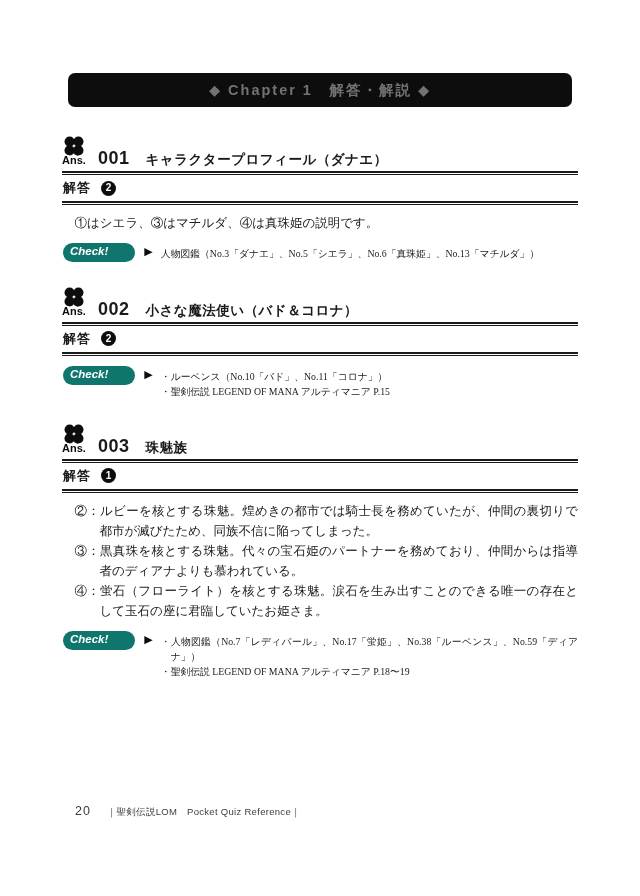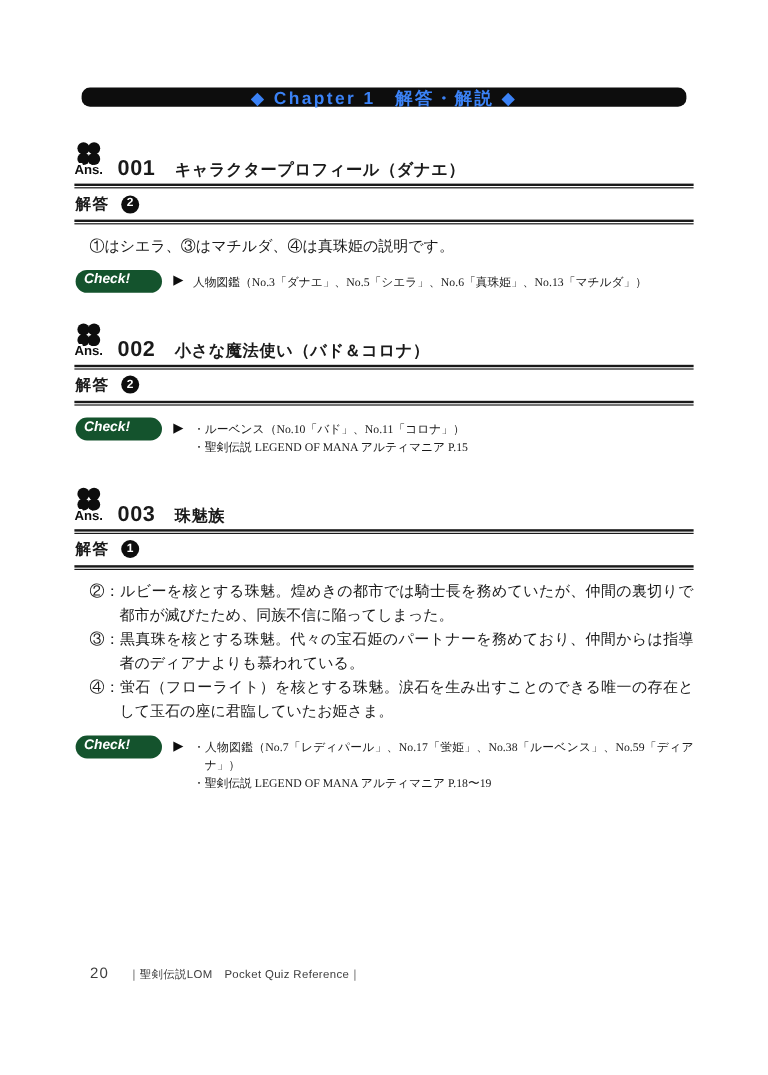--- a/index.html
+++ b/index.html
@@ -10,24 +10,24 @@
     font-family:"Liberation Serif","DejaVu Serif",serif;
     position:relative;
     overflow:hidden;
   }
   .page { padding:73px 62px 0 62px; }
 
   
   .chapter-bar {
     margin:0 6px 30px 6px;
     background:#0d0d0d;
-    color:#3b82f6;
+    color:#737373;
     border-radius:7px;
-    height:16px;
-    display:flex; justify-content:center;
+    height:34px;
+    display:flex; align-items:center; justify-content:center;
     font-family:"Liberation Sans","DejaVu Sans",sans-serif;
     font-weight:bold; font-size:14.5px; letter-spacing:2px;
   }
 
   
   .ans-row { display:flex; align-items:baseline; margin-bottom:2px; }
   .ans-badge { position:relative; width:36px; height:27px; flex:0 0 36px; }
   .ans-badge svg { position:absolute; top:-3px; left:0; }
   .ans-word {
     position:absolute; left:0; bottom:-2px;
@@ -63,21 +63,21 @@
 
   
   .body-block { margin-top:8px; font-size:12.5px; line-height:20px; text-align:justify; }
   .para { text-indent:1em; }
   .jlist { padding-left:1em; }
   .jitem { padding-left:2em; text-indent:-2em; }
 
   
   .check-row { display:flex; align-items:flex-start; margin-top:10px; margin-left:1px; }
   .check-badge {
-    background:#14532d; color:#fff;
+    background:#0f766e; color:#fff;
     border-radius:10px; padding:2px 27px 3px 7px;
     font-family:"Liberation Sans","DejaVu Sans",sans-serif;
     font-weight:bold; font-style:italic; font-size:11.5px; line-height:1.2;
     flex:0 0 auto;
   }
   .check-arrow { font-size:11px; margin:2px 8px 0 9px; color:#0d0d0d; flex:0 0 auto;
     font-family:"DejaVu Sans",sans-serif; }
   .check-items { font-size:9.8px; line-height:15px; padding-top:3px; text-align:justify; }
   .check-item { padding-left:1em; text-indent:-1em; }
 

